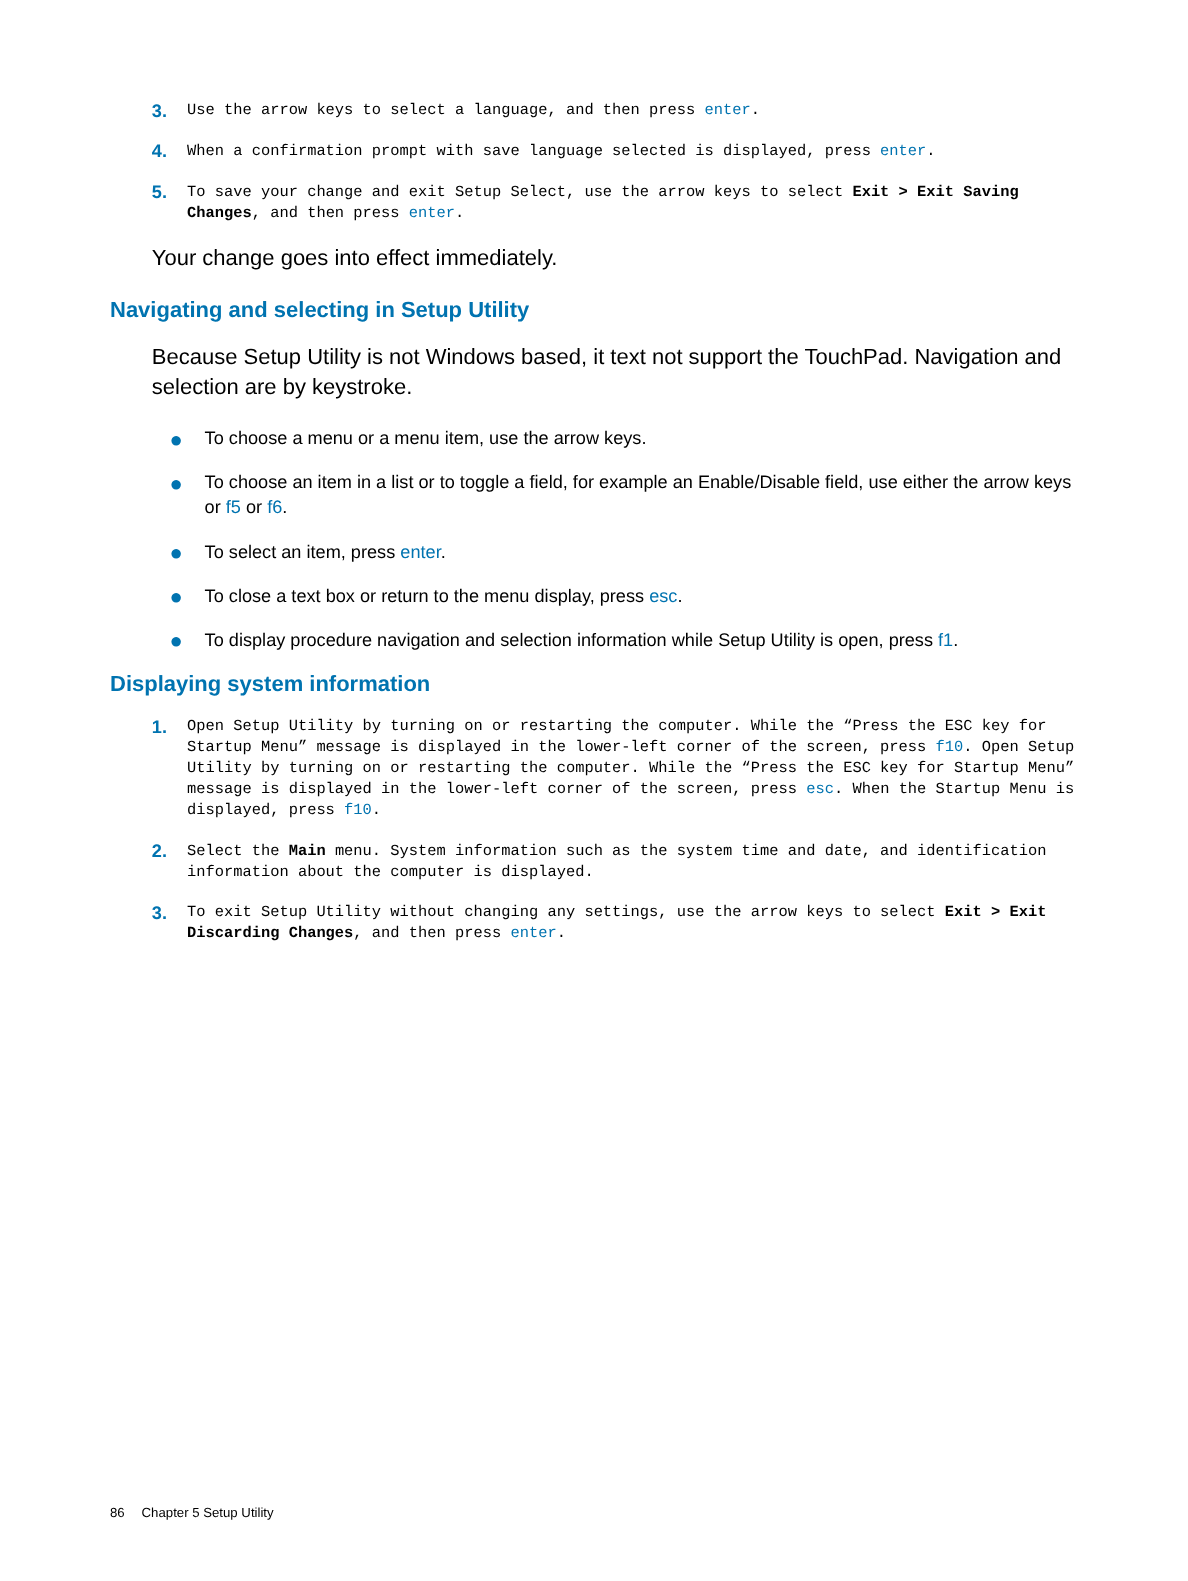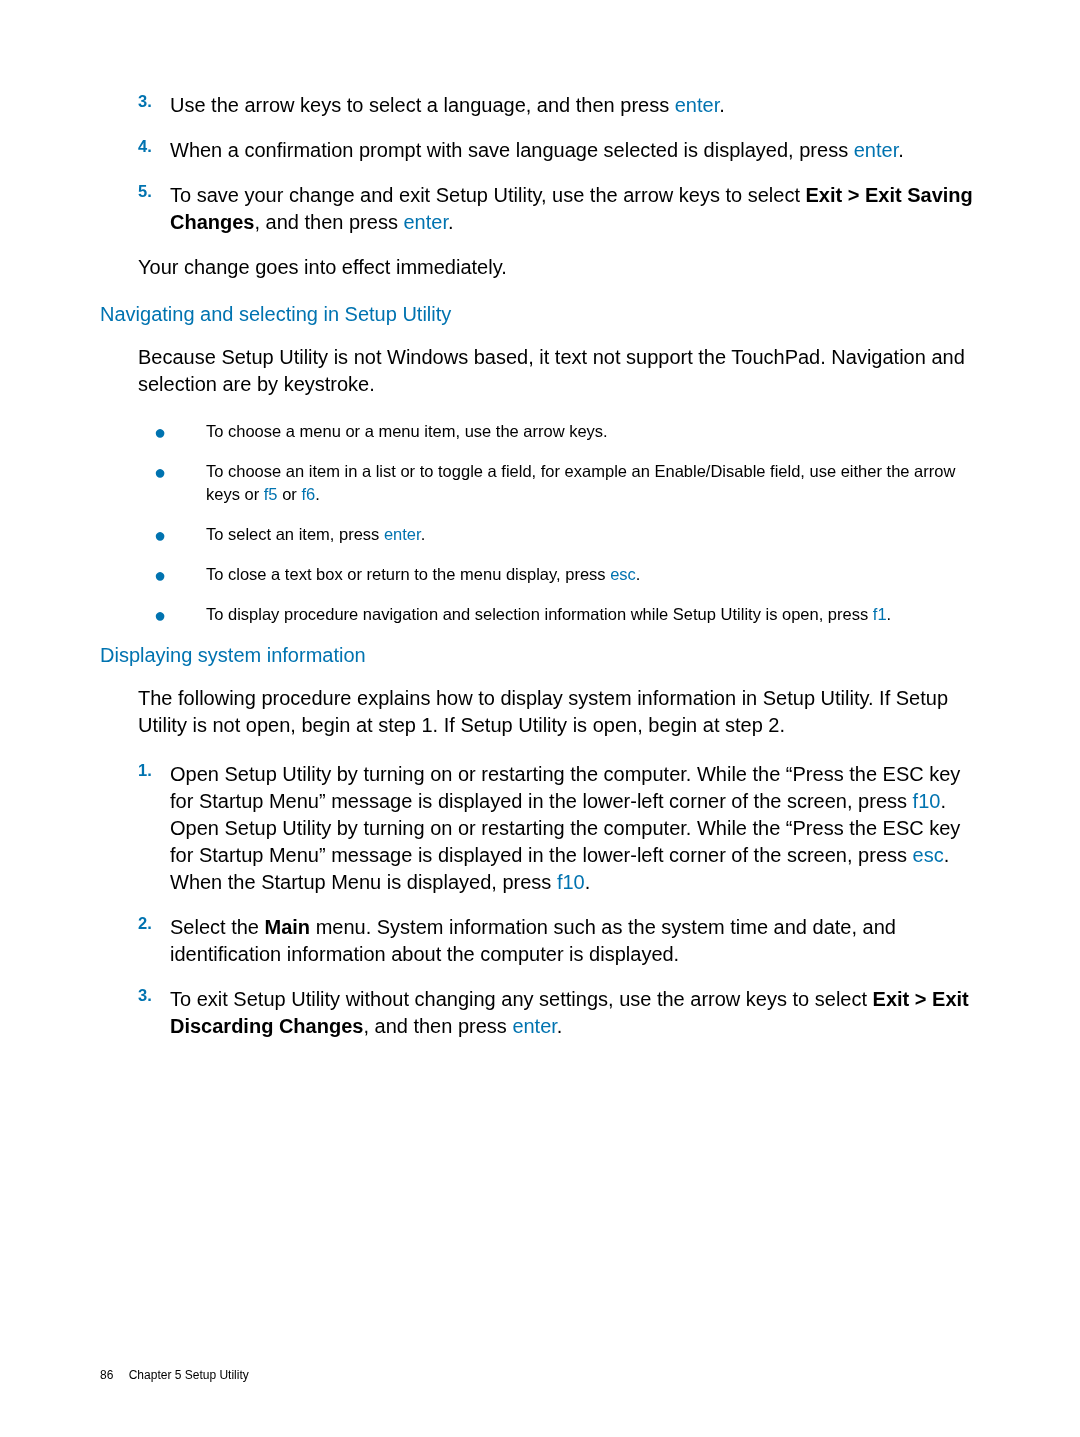--- a/index.html
+++ b/index.html
@@ -30,39 +30,40 @@
     .ol-num {
       color: #0073b0;
       font-weight: bold;
       font-size: 16.5px;
       width: 32px;
       flex-shrink: 0;
       padding-left: 38px;
       box-sizing: content-box;
     }
     .ol-body {
-      font-size: 20px;
+      font-size: 14px;
       line-height: 1.35;
       flex: 1;
+      font-family: Liberation Mono, monospace;
     }
     .key {
       color: #0073b0;
     }
     .bold {
       font-weight: bold;
     }
     .body-text {
       font-size: 20px;
       line-height: 1.35;
       margin: 0 0 22px 0;
       padding-left: 38px;
     }
     .section-heading {
       color: #0073b0;
-      font-weight: normal;
+      font-weight: bold;
       font-size: 20px;
       margin: 8px 0 18px 0;
     }
     .ul-outer {
       list-style: none;
       padding: 0;
       margin: 0;
     }
     .ul-item {
       display: flex;
@@ -76,21 +77,20 @@
       flex-shrink: 0;
       padding-left: 54px;
       box-sizing: content-box;
       line-height: 1;
       padding-top: 2px;
     }
     .ul-body {
       font-size: 16.5px;
       line-height: 1.35;
       flex: 1;
-      margin-left: 20px;
     }
     .sub-block {
       margin-top: 18px;
       margin-bottom: 18px;
     }
     .footer {
       position: absolute;
       bottom: 55px;
       left: 100px;
       font-size: 12px;
@@ -117,21 +117,21 @@
     </li>
     <li class="ol-item">
       <span class="ol-num">4.</span>
       <span class="ol-body">
         <span>When a confirmation prompt with save language selected is displayed, press </span><span class="key">enter</span><span>.</span>
       </span>
     </li>
     <li class="ol-item">
       <span class="ol-num">5.</span>
       <span class="ol-body">
-        <span>To save your change and exit Setup Utility, use the arrow keys to select </span><span class="bold">Exit &gt; Exit Saving Changes</span><span>, and then press </span><span class="key">enter</span><span>.</span>
+        <span>To save your change and exit Setup Select, use the arrow keys to select </span><span class="bold">Exit &gt; Exit Saving Changes</span><span>, and then press </span><span class="key">enter</span><span>.</span>
       </span>
     </li>
   </ol>
 
   <p class="body-text">Your change goes into effect immediately.</p>
 
   <h2 class="section-heading">Navigating and selecting in Setup Utility</h2>
 
   <p class="body-text">Because Setup Utility is not Windows based, it text not support the TouchPad. Navigation and selection are by keystroke.</p>
 
@@ -161,21 +161,20 @@
     <li class="ul-item">
       <span class="ul-bullet">●</span>
       <span class="ul-body">
         <span>To display procedure navigation and selection information while Setup Utility is open, press </span><span class="key">f1</span><span>.</span>
       </span>
     </li>
   </ul>
 
   <h2 class="section-heading">Displaying system information</h2>
 
-  <p class="body-text">The following procedure explains how to display system information in Setup Utility. If Setup Utility is not open, begin at step 1. If Setup Utility is open, begin at step 2.</p>
 
   <ol class="ol-outer">
     <li class="ol-item">
       <span class="ol-num">1.</span>
       <span class="ol-body">
         <span>Open Setup Utility by turning on or restarting the computer. While the “Press the ESC key for Startup Menu” message is displayed in the lower-left corner of the screen, press </span><span class="key">f10</span><span>.</span>
         <span>Open Setup Utility by turning on or restarting the computer. While the “Press the ESC key for Startup Menu” message is displayed in the lower-left corner of the screen, press </span><span class="key">esc</span><span>. When the Startup Menu is displayed, press </span><span class="key">f10</span><span>.</span>
       </span>
     </li>
     <li class="ol-item">

